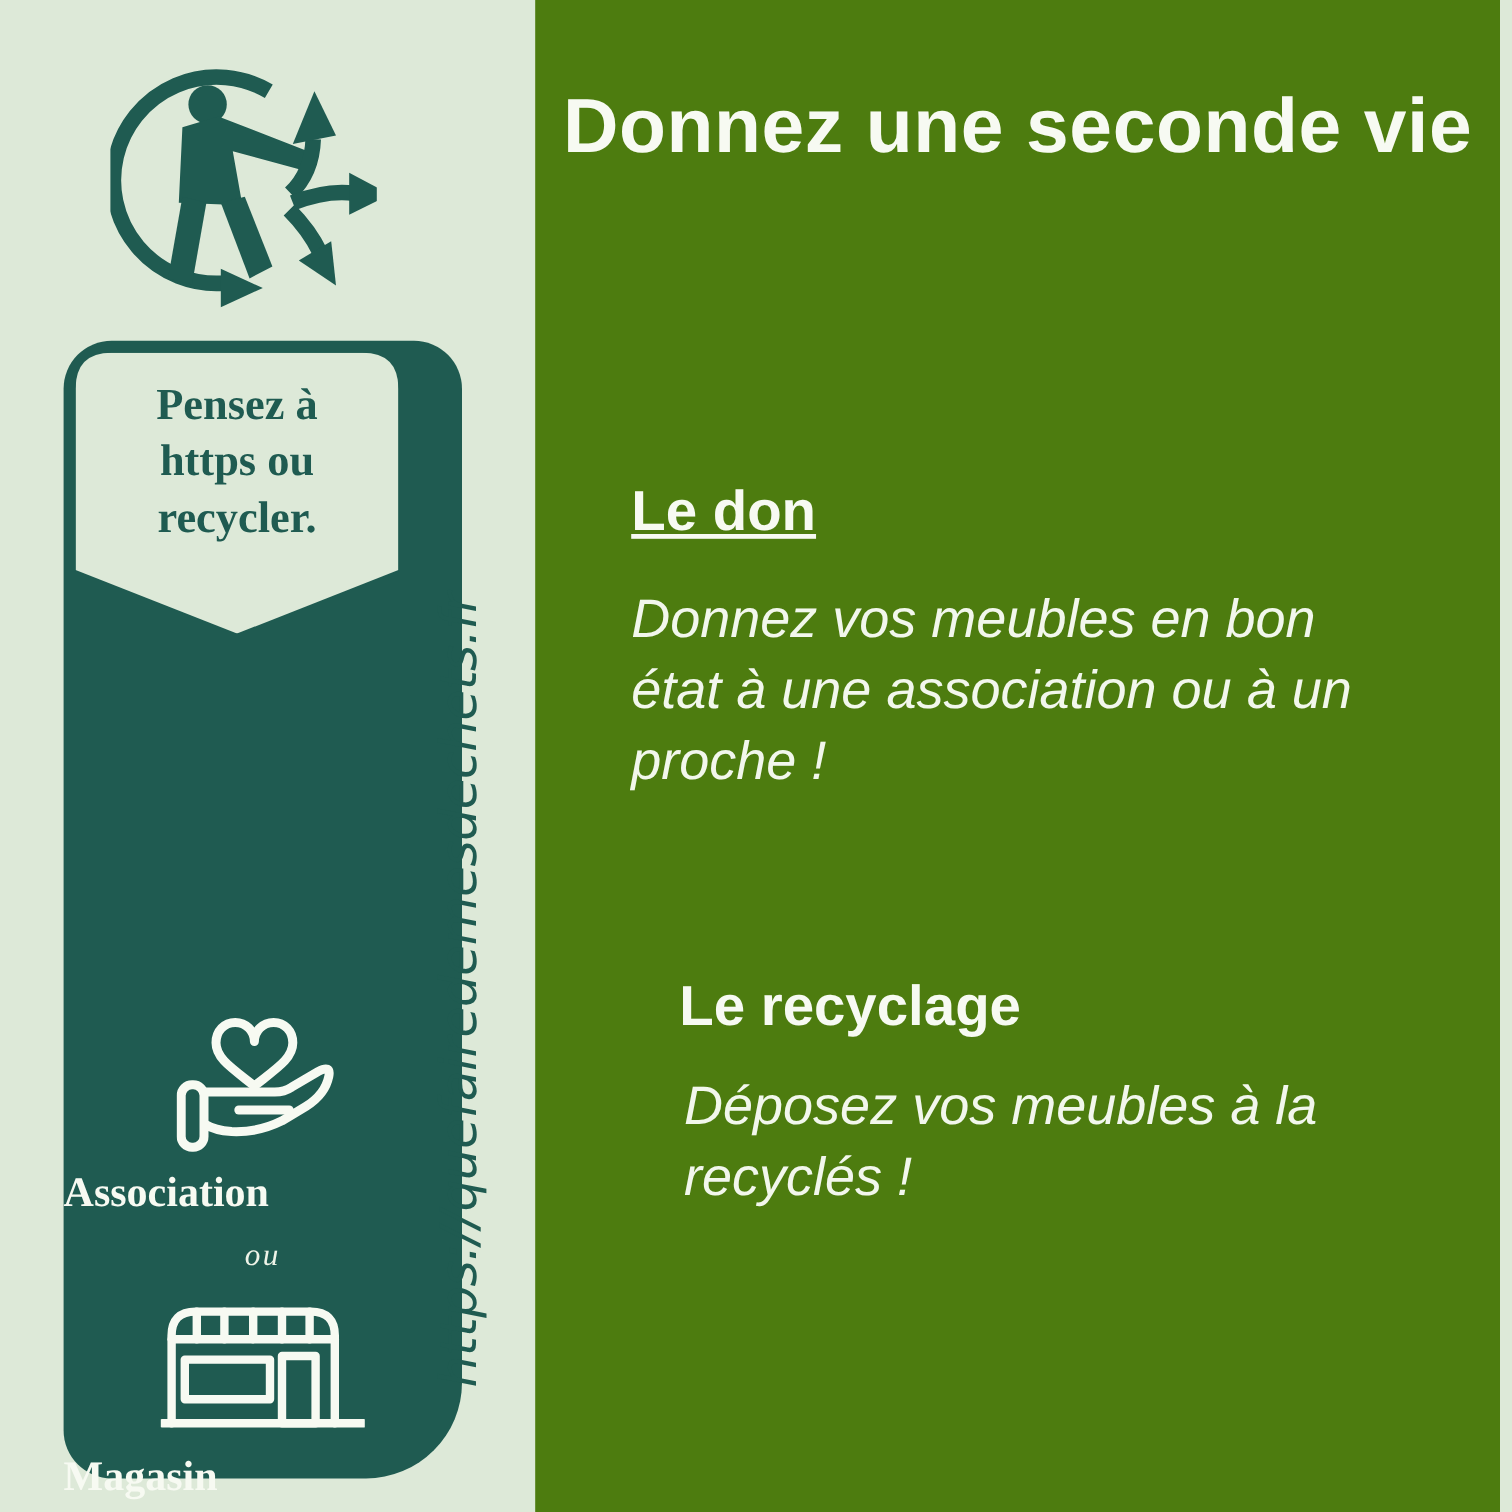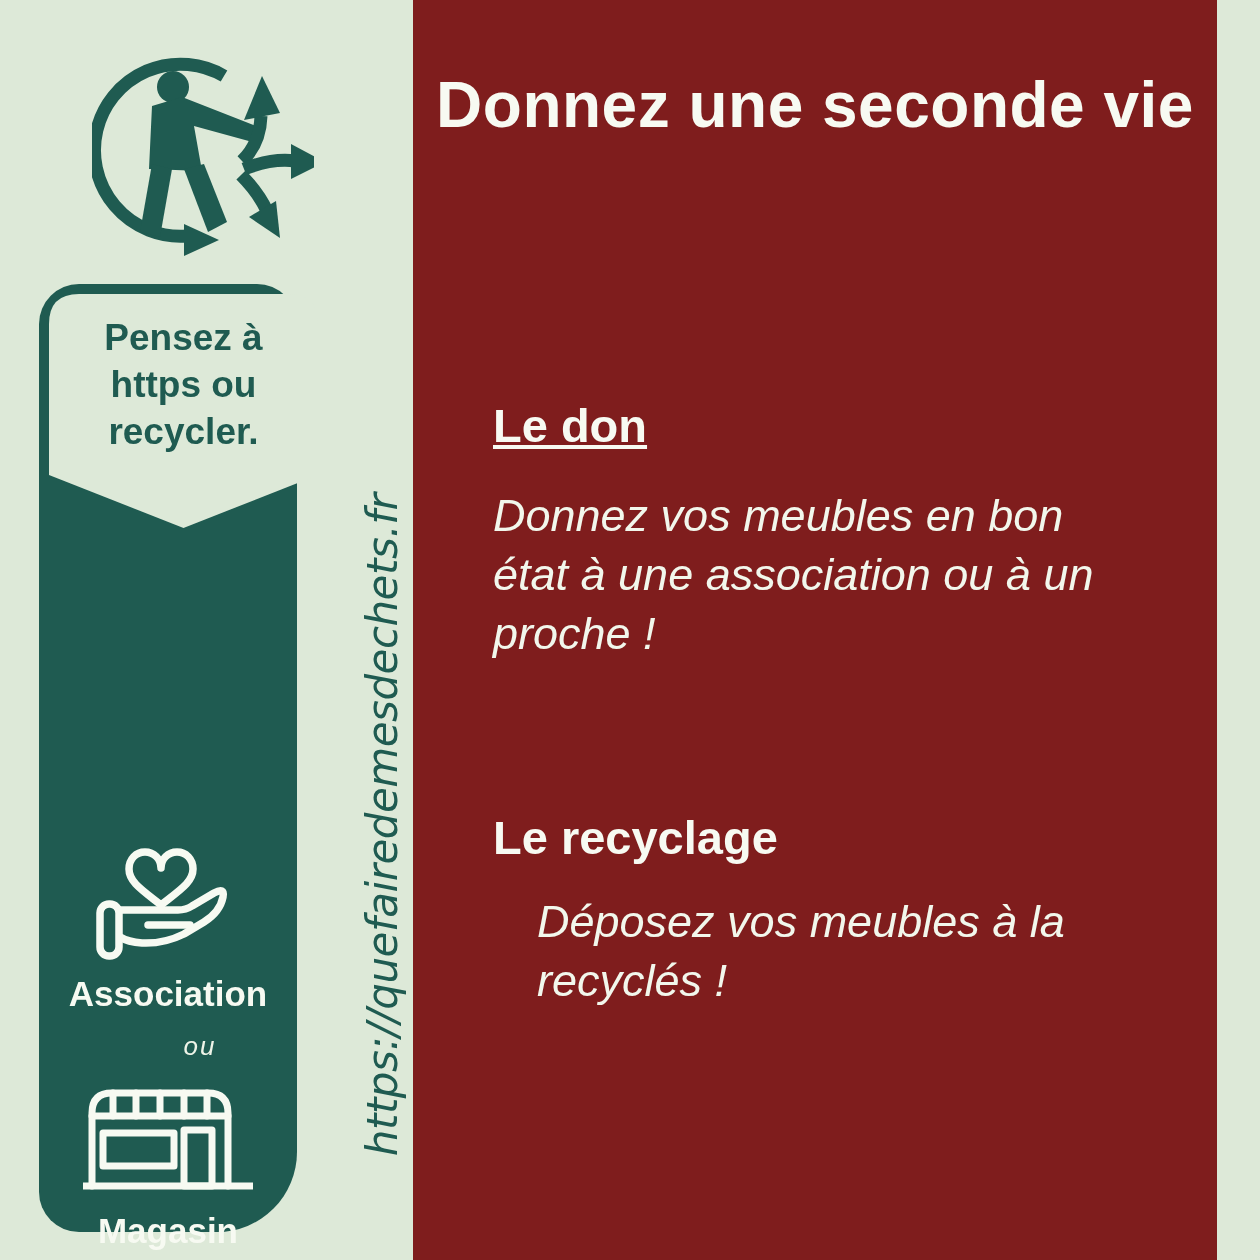--- a/index.html
+++ b/index.html
@@ -2,46 +2,46 @@
 <html><head>
 <meta charset="utf-8">
 <style>
   html,body{margin:0;padding:0;}
   body{width:1260px;height:1260px;overflow:hidden;
        font-family:"Liberation Sans","DejaVu Sans",sans-serif;}
   .canvas{position:absolute;top:0;left:0;width:1260px;height:1260px;
           background:#dde9d8;overflow:hidden;}
 
   
-  .panel{position:absolute;left:413px;top:0;width:804px;height:1260px;
-         background:#7f1d1d;}
+  .panel{position:absolute;left:446px;top:0;width:804px;height:1260px;
+         background:#4d7c0f;}
   .title{position:absolute;top:66px;left:0;width:100%;text-align:center;
          color:#f7faf2;font-weight:bold;font-size:64px;line-height:79px;
          letter-spacing:.5px;}
   .sec-head{position:absolute;left:80px;color:#f7faf2;font-weight:bold;
             font-size:47px;line-height:56px;}
   .sec-body{position:absolute;left:80px;color:#f2f7ec;font-style:italic;
             font-size:45px;line-height:59px;}
   .head-don{top:398px;text-decoration:underline;} .body-don{top:486px;}
-  .head-rec{top:810px;} .body-rec{top:892px;margin-left:44px;}
+  .head-rec{top:810px;margin-left:40px;} .body-rec{top:892px;margin-left:44px;}
 
   
   .triman{position:absolute;left:92px;top:40px;}
-  .card{position:absolute;left:39px;top:284px;width:258px;height:948px;
-        background:#1f5b51;border-radius:40px 40px 80px 40px;}
+  .card{position:absolute;left:53px;top:284px;width:332px;height:948px;
+        background:#1f5b51;border-radius:40px 40px 80px 40px;font-family:Liberation Serif, serif;}
   .banner-svg{position:absolute;left:10px;top:10px;}
   .banner-text{position:absolute;left:10px;top:30px;width:269px;
                text-align:center;color:#1f5b51;font-weight:bold;
                font-size:37px;line-height:47px;}
-  .opt-label{position:absolute;left:0;width:100%;text-align:center;
+  .opt-label{position:absolute;left:0;width:100%;text-align:left;
              color:#f7faf2;font-weight:bold;font-size:35px;}
   .opt-sep{position:absolute;left:0;width:100%;text-align:center;
            color:#eef4e8;font-style:italic;font-size:26px;letter-spacing:2px;}
   .icon-box{position:absolute;left:0;width:100%;display:flex;justify-content:center;}
-  .i1{top:556px;} .l1{top:690px;} .s1{top:747px;margin-left:32px;}
+  .i1{top:556px;} .l1{top:690px;} .s1{top:747px;}
   .i2{top:800px;} .l2{top:927px;}
 
   
   .url{position:absolute;left:41px;top:802px;width:680px;height:46px;
        transform:rotate(-90deg);text-align:center;color:#1f5b51;
        font-style:italic;font-size:42px;letter-spacing:-.5px;
        font-family:"DejaVu Sans","Liberation Sans",sans-serif;}
 
   svg .dk{fill:#1f5b51;}
   svg .st{fill:none;stroke:#1f5b51;stroke-width:13;}

